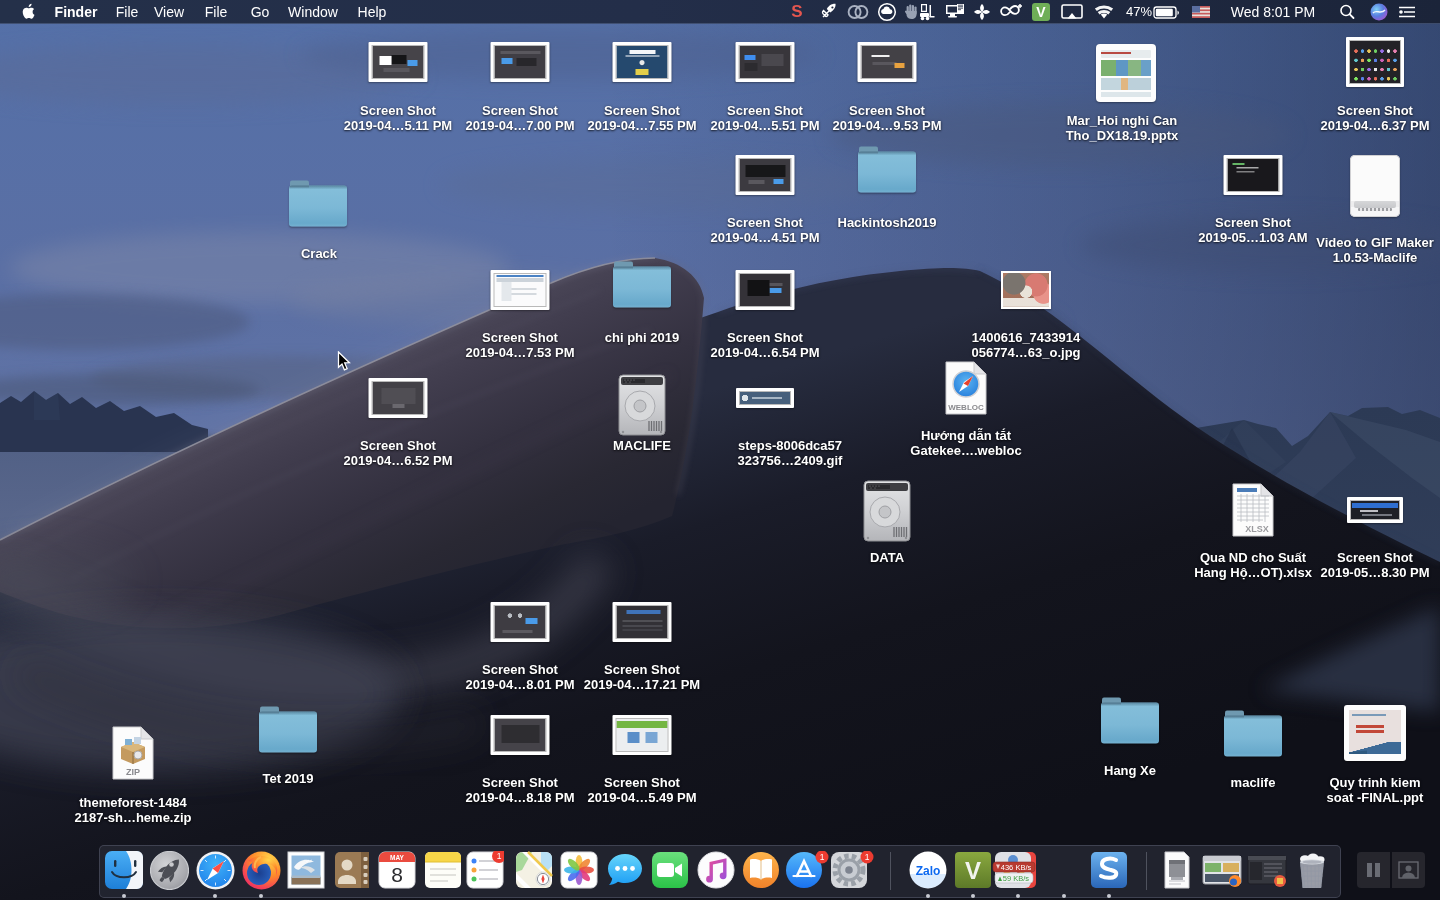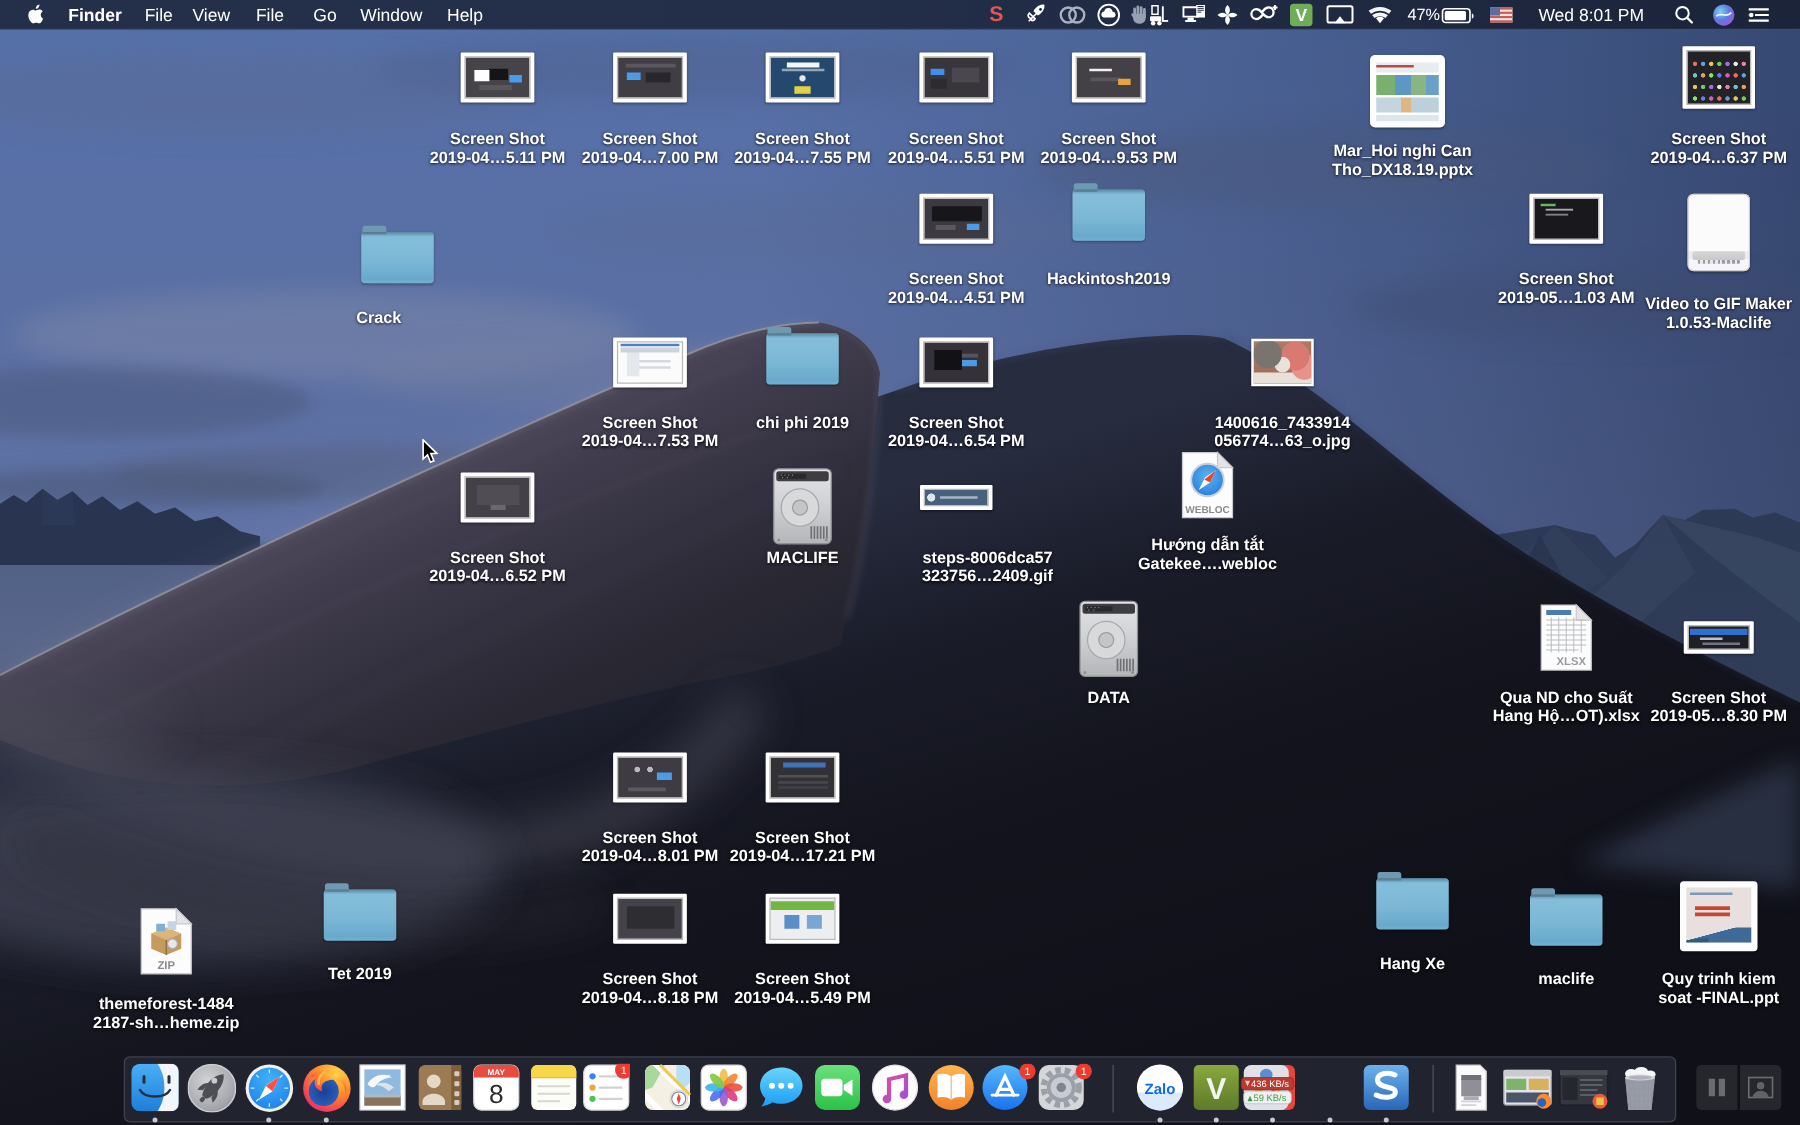--- a/index.html
+++ b/index.html
@@ -299,21 +299,21 @@
 <div class="shot" style="left:1253px;top:175px;width:59px;height:40px">
       <i style="background:linear-gradient(rgba(120,220,120,.8),rgba(120,220,120,.8)) 14% 14%/12px 2px no-repeat,linear-gradient(rgba(230,230,230,.7),rgba(230,230,230,.7)) 30% 26%/22px 1.5px no-repeat,linear-gradient(rgba(230,230,230,.5),rgba(230,230,230,.5)) 26% 38%/18px 1.5px no-repeat,#19181c"></i>
     </div>
 <div class="lbl" style="left:1253px;top:215px">Screen Shot<br>2019-05…1.03 AM</div>
 <div style="position:absolute;left:1375px;top:186px;width:50px;height:62px;transform:translate(-50%,-50%);background:linear-gradient(180deg,#fbfbfb 0 74%,#ededee 74% 84%,#f6f6f7 84%);border-radius:5px;box-shadow:0 1px 2px rgba(0,0,0,.35),inset 0 0 0 1px #d0d0d3">
 <div style="position:absolute;left:4px;right:4px;top:46px;height:7px;background:linear-gradient(#d6d7d9,#c7c8cb);border-radius:2px"></div>
 <div style="position:absolute;left:8px;right:8px;top:53px;height:3px;background:repeating-linear-gradient(90deg,#9c9da1 0 2px,#e8e8ea 2px 4px);border-radius:1px"></div>
     </div>
 <div class="lbl" style="left:1375px;top:235px">Video to GIF Maker<br>1.0.53-Maclife</div>
 <div class="folder" style="left:318px;top:206px;width:58px;height:41px"></div>
-<div class="lbl" style="left:303px;top:246px">Crack</div>
+<div class="lbl" style="left:319px;top:246px">Crack</div>
 <div class="shot" style="left:520px;top:290px;width:59px;height:40px">
       <i style="background:linear-gradient(#4a82c4,#4a82c4) 50% 2%/47px 2px no-repeat,linear-gradient(#ccd3da,#ccd3da) 50% 14%/47px 4px no-repeat,linear-gradient(#e4e8ec,#e4e8ec) 16% 62%/10px 20px no-repeat,linear-gradient(#d4d9de,#d4d9de) 62% 46%/28px 2px no-repeat,linear-gradient(#d4d9de,#d4d9de) 62% 62%/28px 2px no-repeat,#fbfbfc"></i>
     </div>
 <div class="lbl" style="left:520px;top:330px">Screen Shot<br>2019-04…7.53 PM</div>
 <div class="folder" style="left:642px;top:287px;width:58px;height:41px"></div>
 <div class="lbl" style="left:642px;top:330px">chi phi 2019</div>
 <div class="shot" style="left:765px;top:290px;width:59px;height:40px">
       <i style="background:linear-gradient(#121214,#121214) 28% 38%/22px 16px no-repeat,linear-gradient(#57555b,#57555b) 76% 30%/16px 3px no-repeat,linear-gradient(#4a9be8,#4a9be8) 76% 52%/12px 5px no-repeat,#343238"></i>
     </div>
 <div class="lbl" style="left:765px;top:330px">Screen Shot<br>2019-04…6.54 PM</div>

